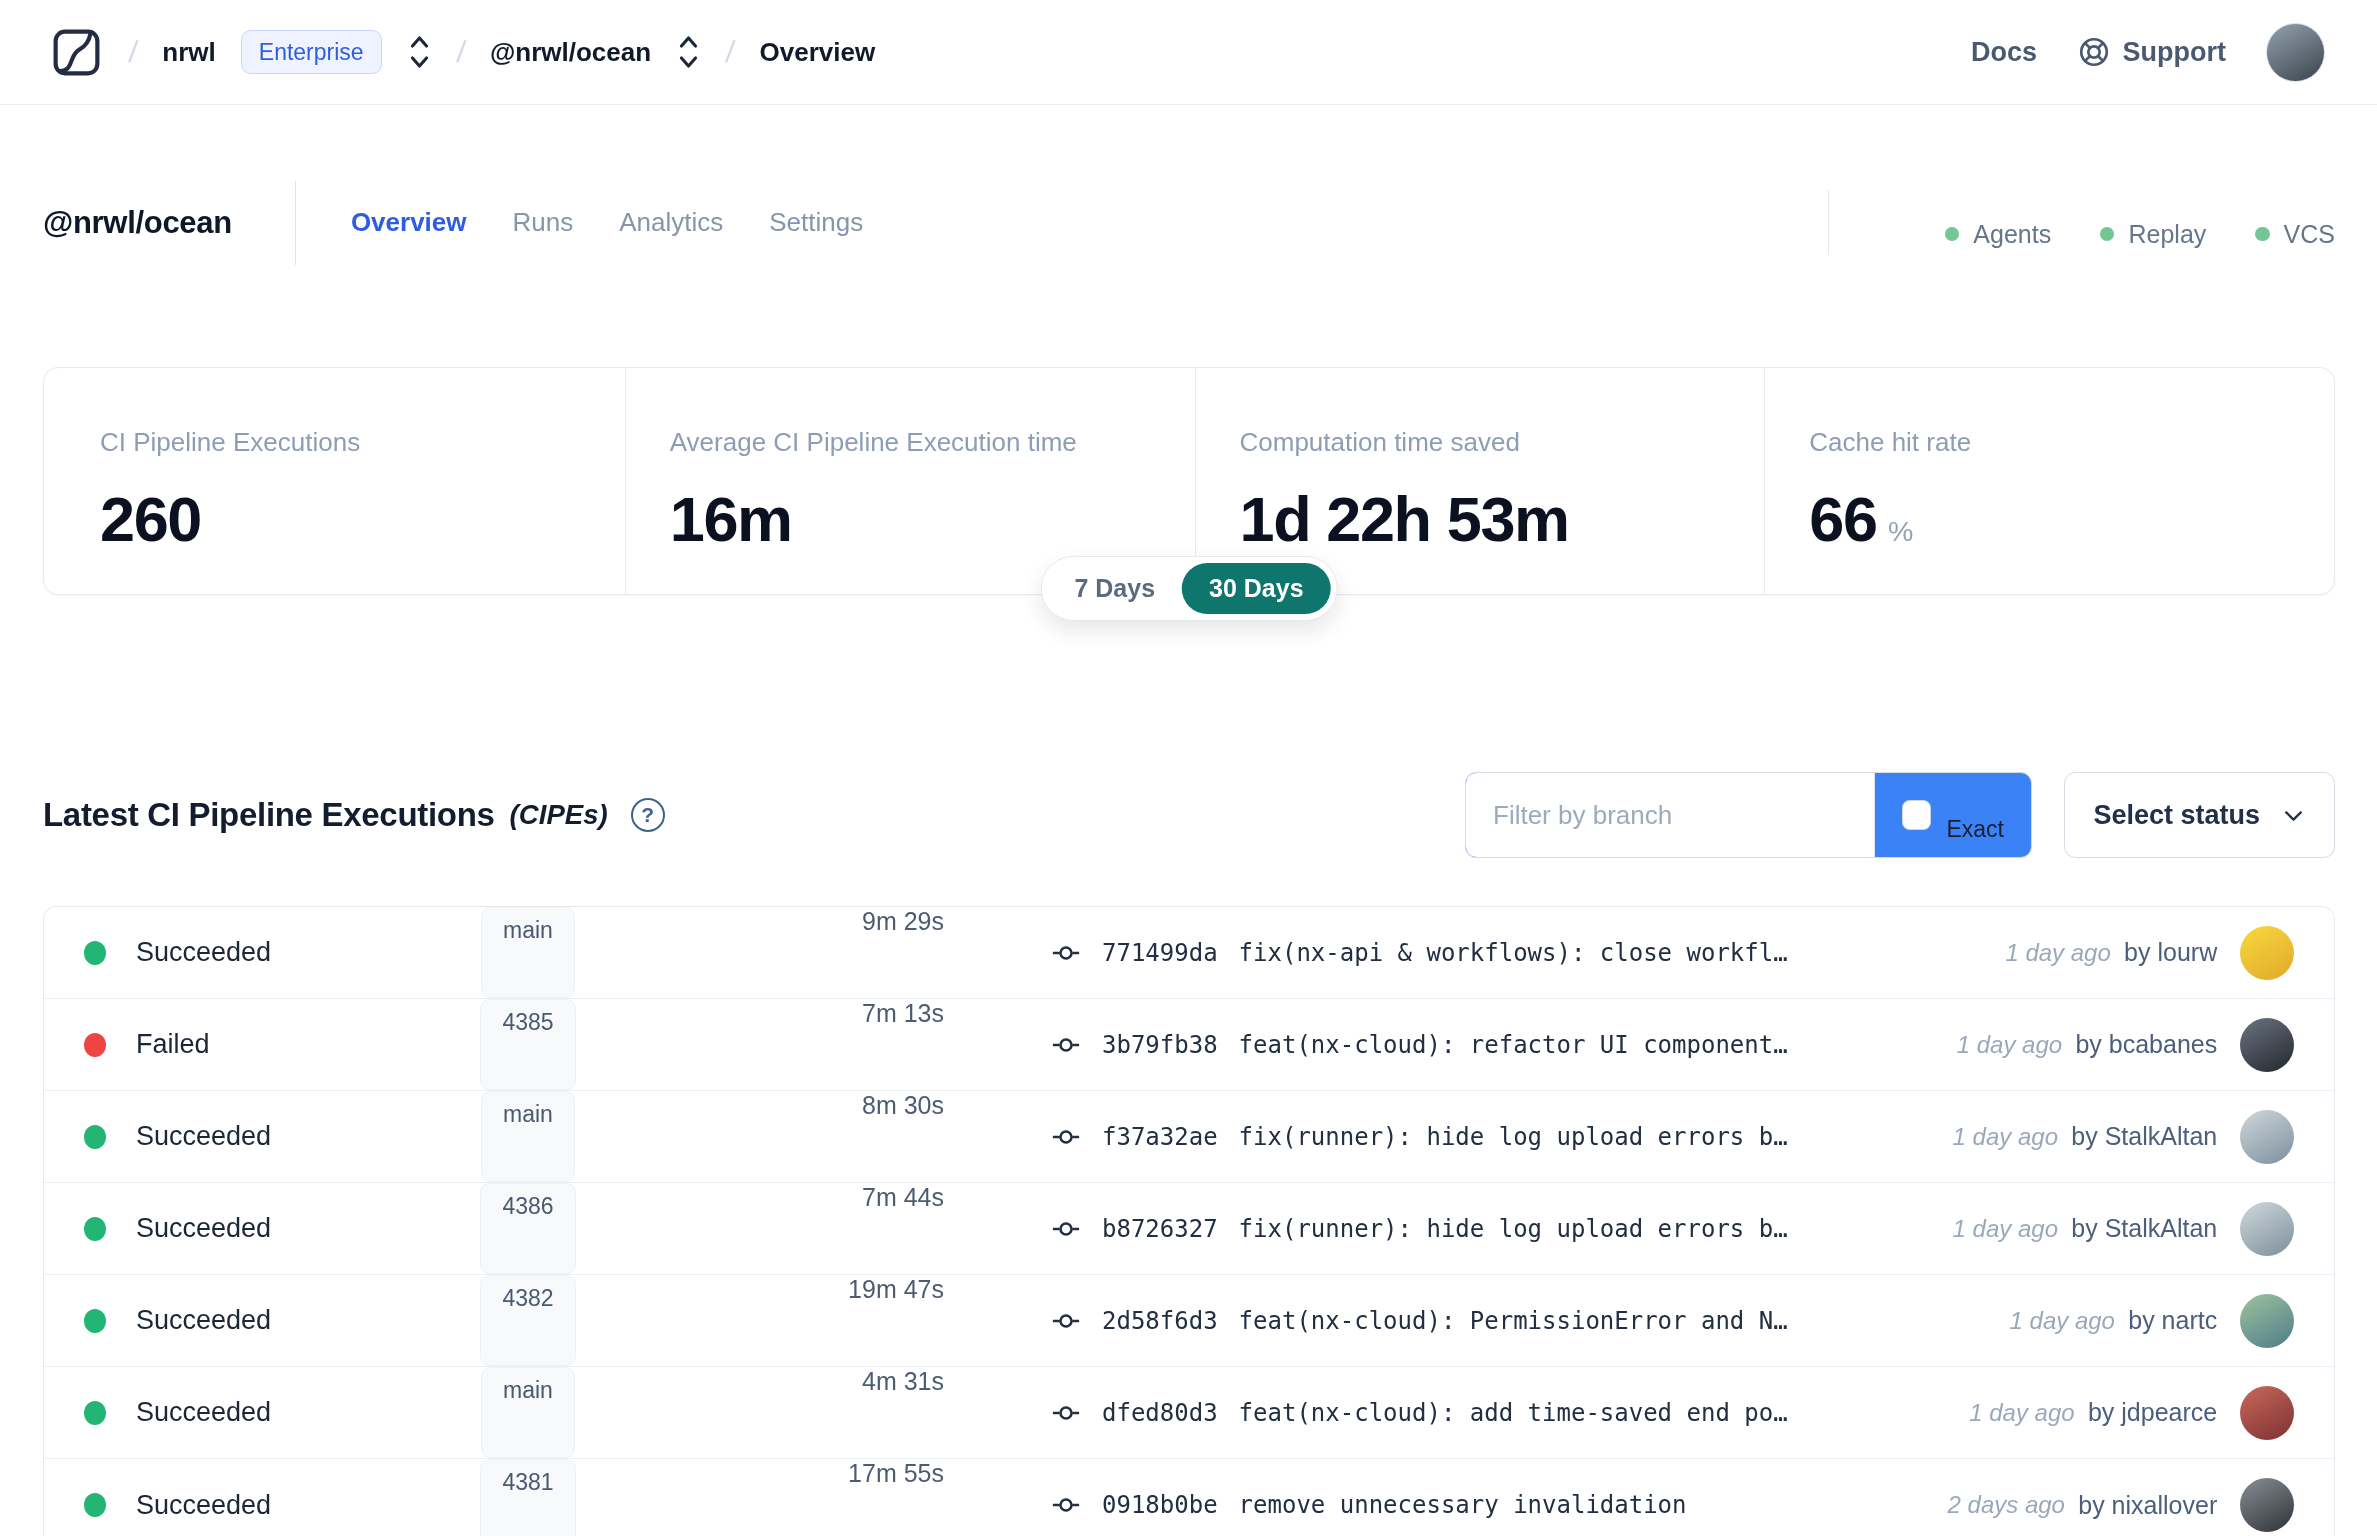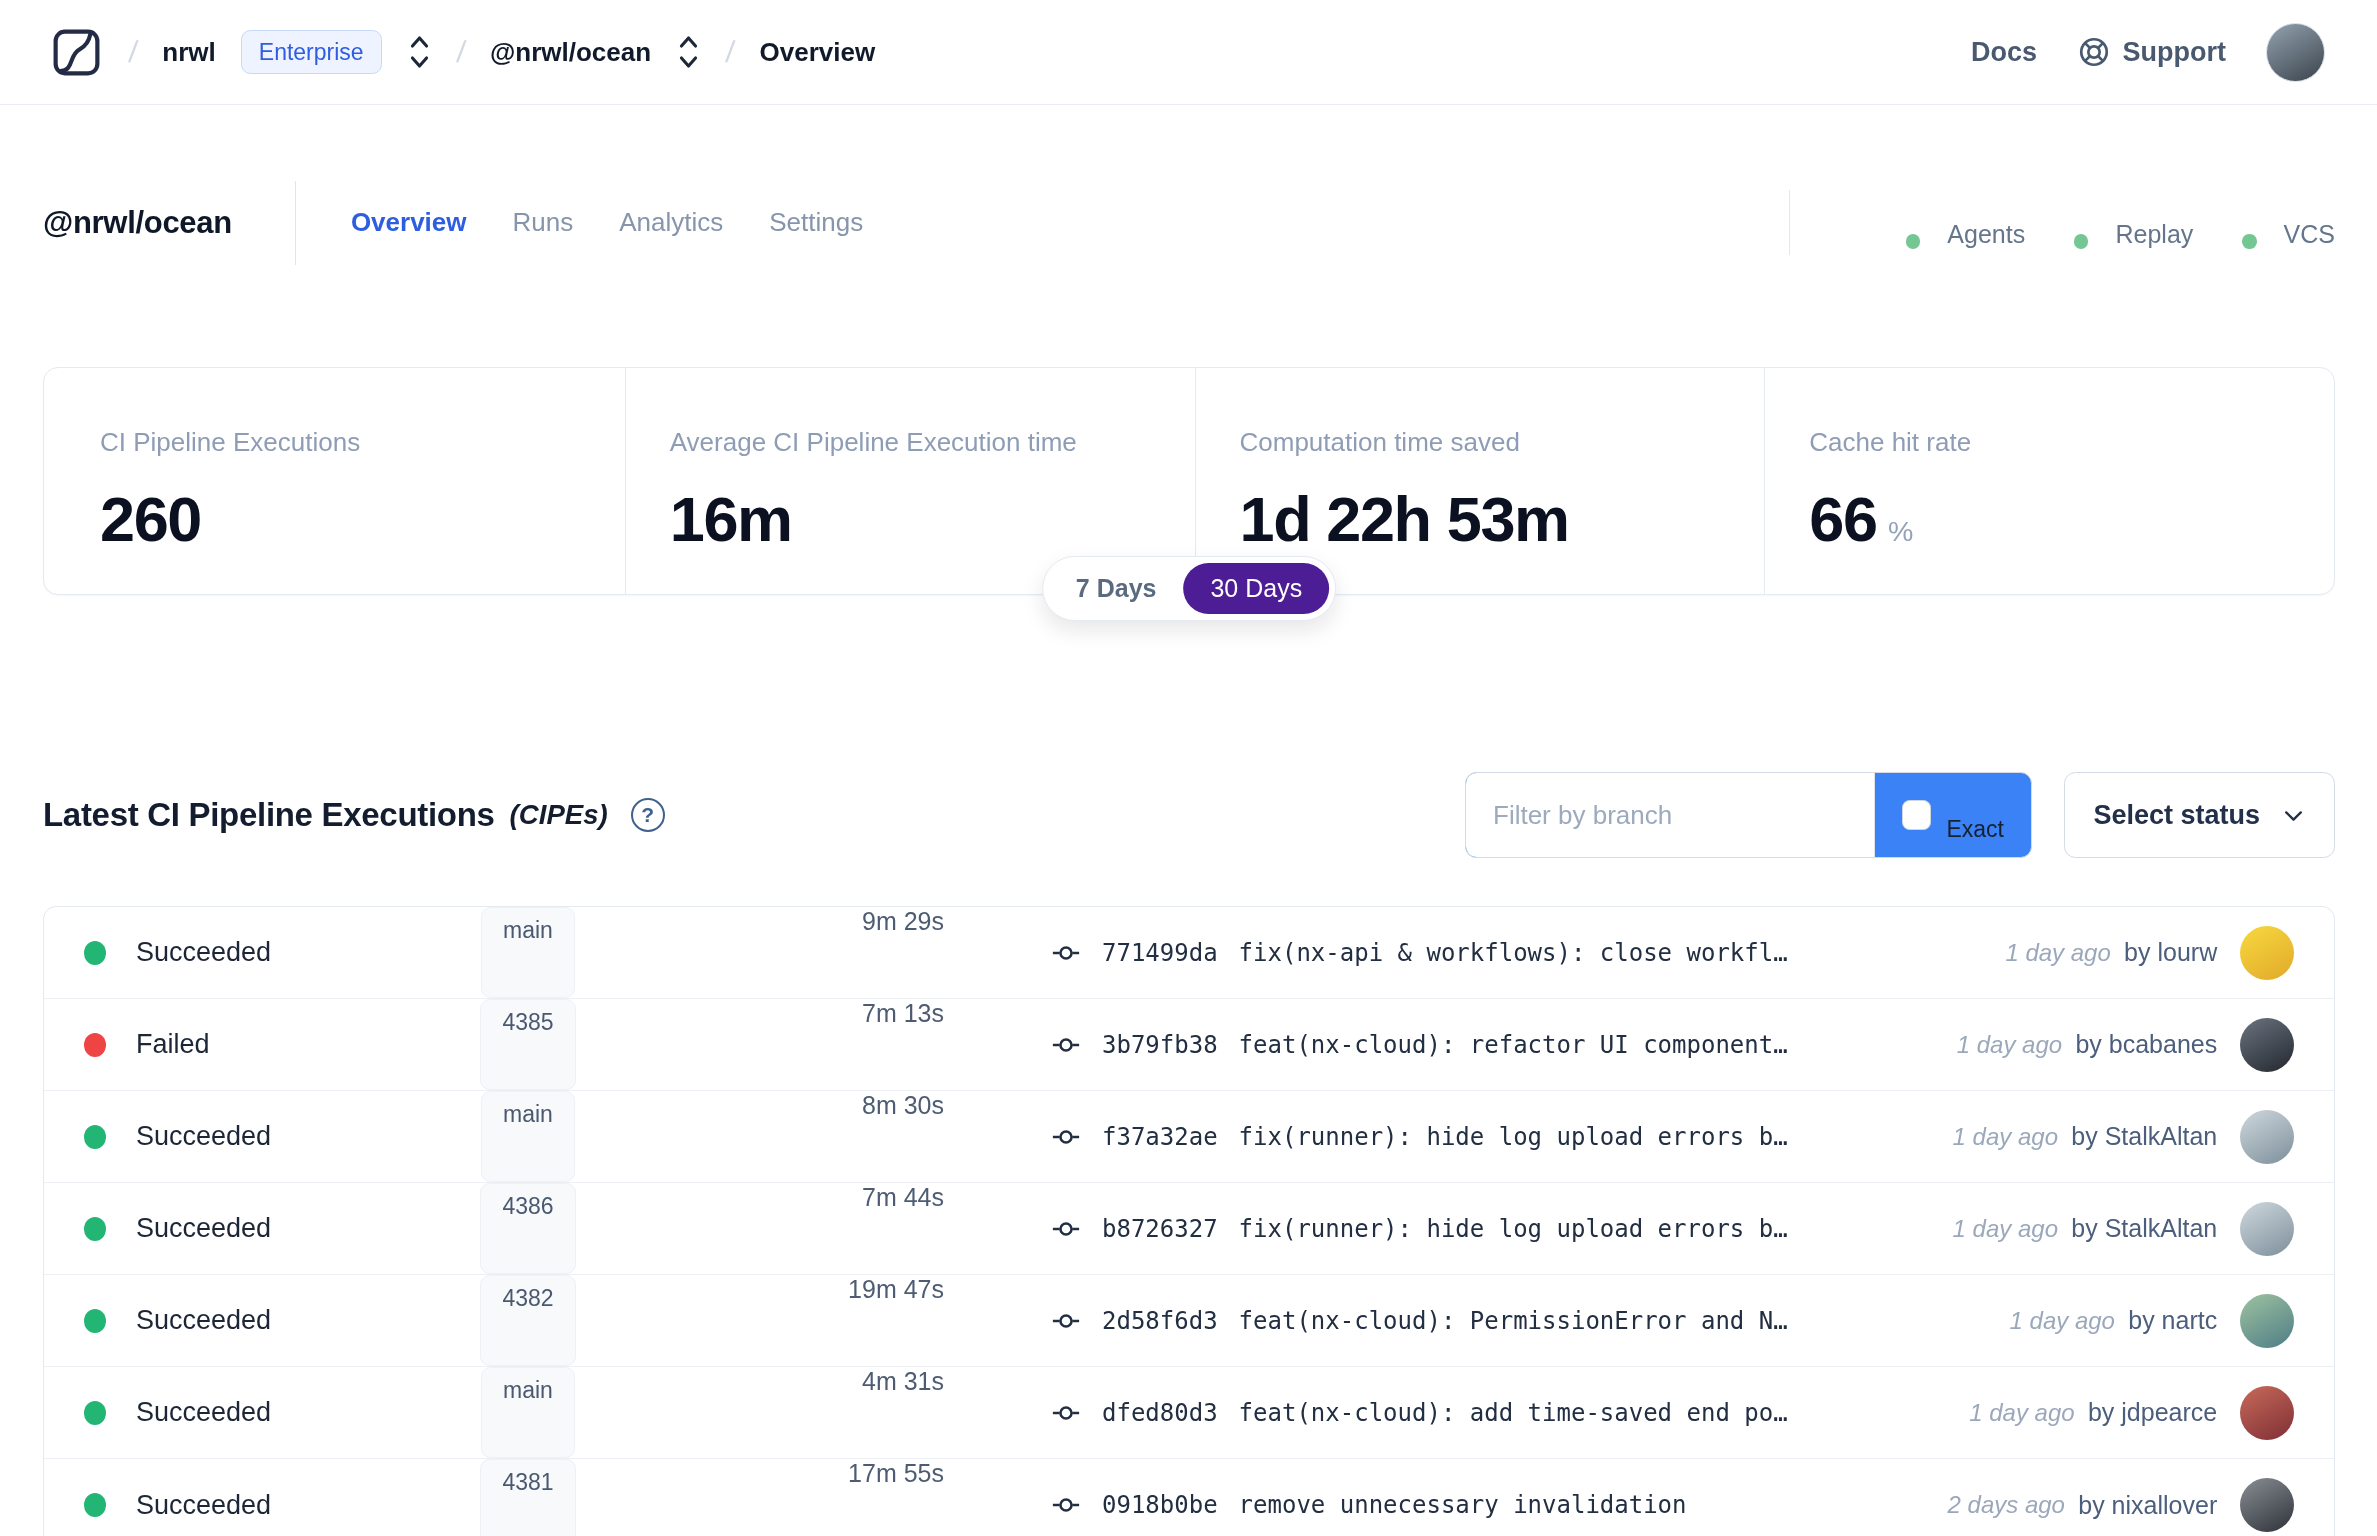--- a/index.html
+++ b/index.html
@@ -23,35 +23,35 @@
   
   .main { padding:0 43px; }
   .ws-header { margin-top:72px; display:flex; align-items:center; height:91px; }
   .ws-title { font-size:31px; font-weight:700; color:#0f1828; letter-spacing:-0.3px; }
   .v-div { width:1px; height:84px; background:#dfe5ee; margin:0 55px 0 63px; }
   .tabs { display:flex; align-items:center; gap:46px; }
   .tab { font-size:26px; font-weight:500; color:#8795ac; cursor:pointer; }
   .tab.active { color:#2e5de0; font-weight:600; }
   .ws-statuses { margin-left:auto; display:flex; align-items:center; }
   .v-div2 { width:1px; height:65px; background:#e3e8f0; margin-right:67px; }
-  .status-item { display:flex; align-items:flex-end; gap:27px; margin-left:49px;margin-top:23px; }
+  .status-item { display:flex; align-items:center; gap:14px; margin-left:49px;margin-top:23px; }
   .status-item:first-of-type { margin-left:0; }
   .status-dot { width:14.3px; height:14.3px; border-radius:50%; background:#74c693; }
   .status-label { font-size:25px; color:#64758c; }
 
   
   .cards { position:relative; margin-top:99px; display:flex; border:1px solid #e5e9f0; border-radius:15px; background:#fff; height:228px; box-shadow:0 1px 1.9px rgba(15,23,42,0.04);padding-left:12px; }
   .card { flex:1; padding:59px 44px 0 44px; }
   .card + .card { border-left:1px solid #e5e9f0; }
   .card-label { font-size:26px; font-weight:500; color:#8e9db5; }
   .card-value { margin-top:25px; font-size:63px; font-weight:700; color:#0b1120; letter-spacing:-1.4px; display:flex; align-items:baseline; }
   .card-suffix { font-size:28.5px; font-weight:500; color:#94a2b8; margin-left:11.4px; letter-spacing:0; }
   .range-toggle { position:absolute; left:50%; bottom:-27px; transform:translateX(-50%); display:flex; align-items:center; background:#fff; border:1px solid #e5eaf1; border-radius:950px; padding:5.7px; box-shadow:0 9.5px 21px rgba(15,23,42,0.10); }
   .range-opt { font-size:25px; font-weight:600; color:#5a6a80; padding:11.4px 27px; border-radius:950px; cursor:pointer; white-space:nowrap; }
-  .range-opt.selected { background:#4c1d95; color:#fff; font-weight:400; }
+  .range-opt.selected { background:#0f766e; color:#fff; font-weight:700; }
 
   
   .section-row { margin-top:177px; display:flex; align-items:center; }
   .section-title { font-size:33px; font-weight:700; color:#141d2f; letter-spacing:-0.3px; }
   .section-sub { font-size:27.6px; font-style:italic; font-weight:600; color:#141d2f; margin-left:15px; }
   .help-circ { width:34px; height:34px; border:2.4px solid #40618f; border-radius:50%; color:#40618f; font-size:21px; font-weight:700; display:flex; align-items:center; justify-content:center; margin-left:23px; cursor:pointer; }
   .section-controls { margin-left:auto; display:flex; align-items:center; gap:32px; }
   .filter-group { display:flex; align-items:stretch; width:567px; height:86px; border:1px solid #d4dbe5; border-radius:11.4px; background:#3b82f6; overflow:hidden; }
   .filter-input { border:none; outline:none; flex:1; font-size:26px; padding:0 27px; font-family:"Liberation Sans", sans-serif; color:#1c2636; min-width:0; }
   .filter-input::placeholder { color:#9daabd; }

